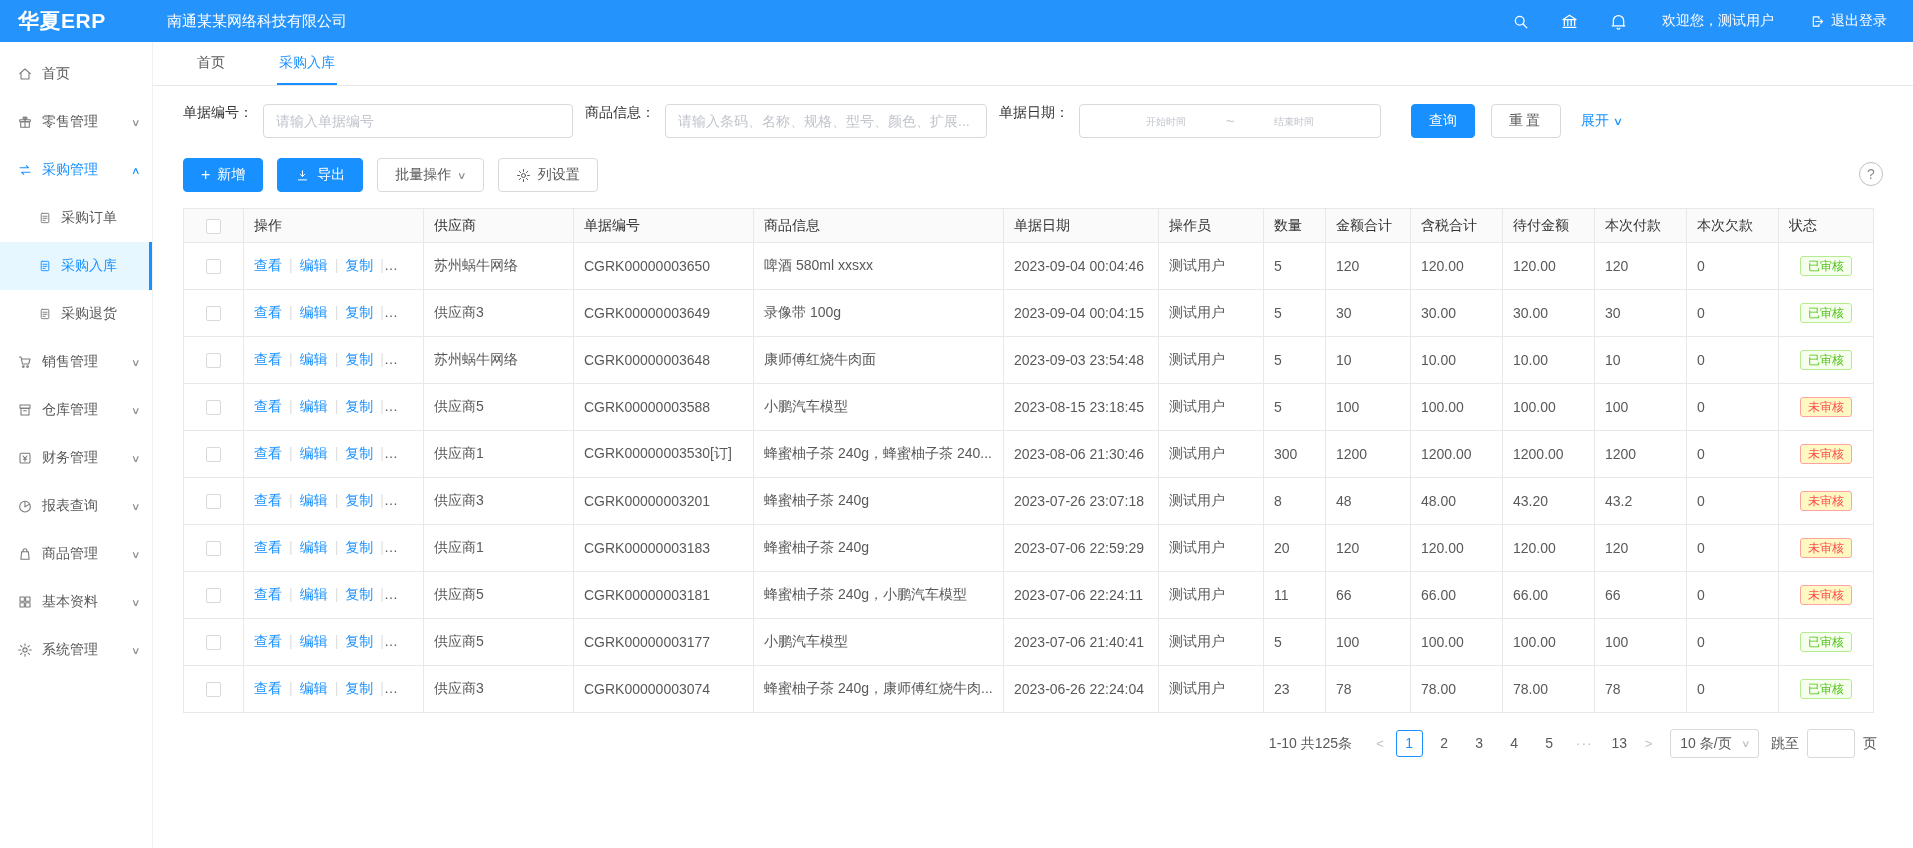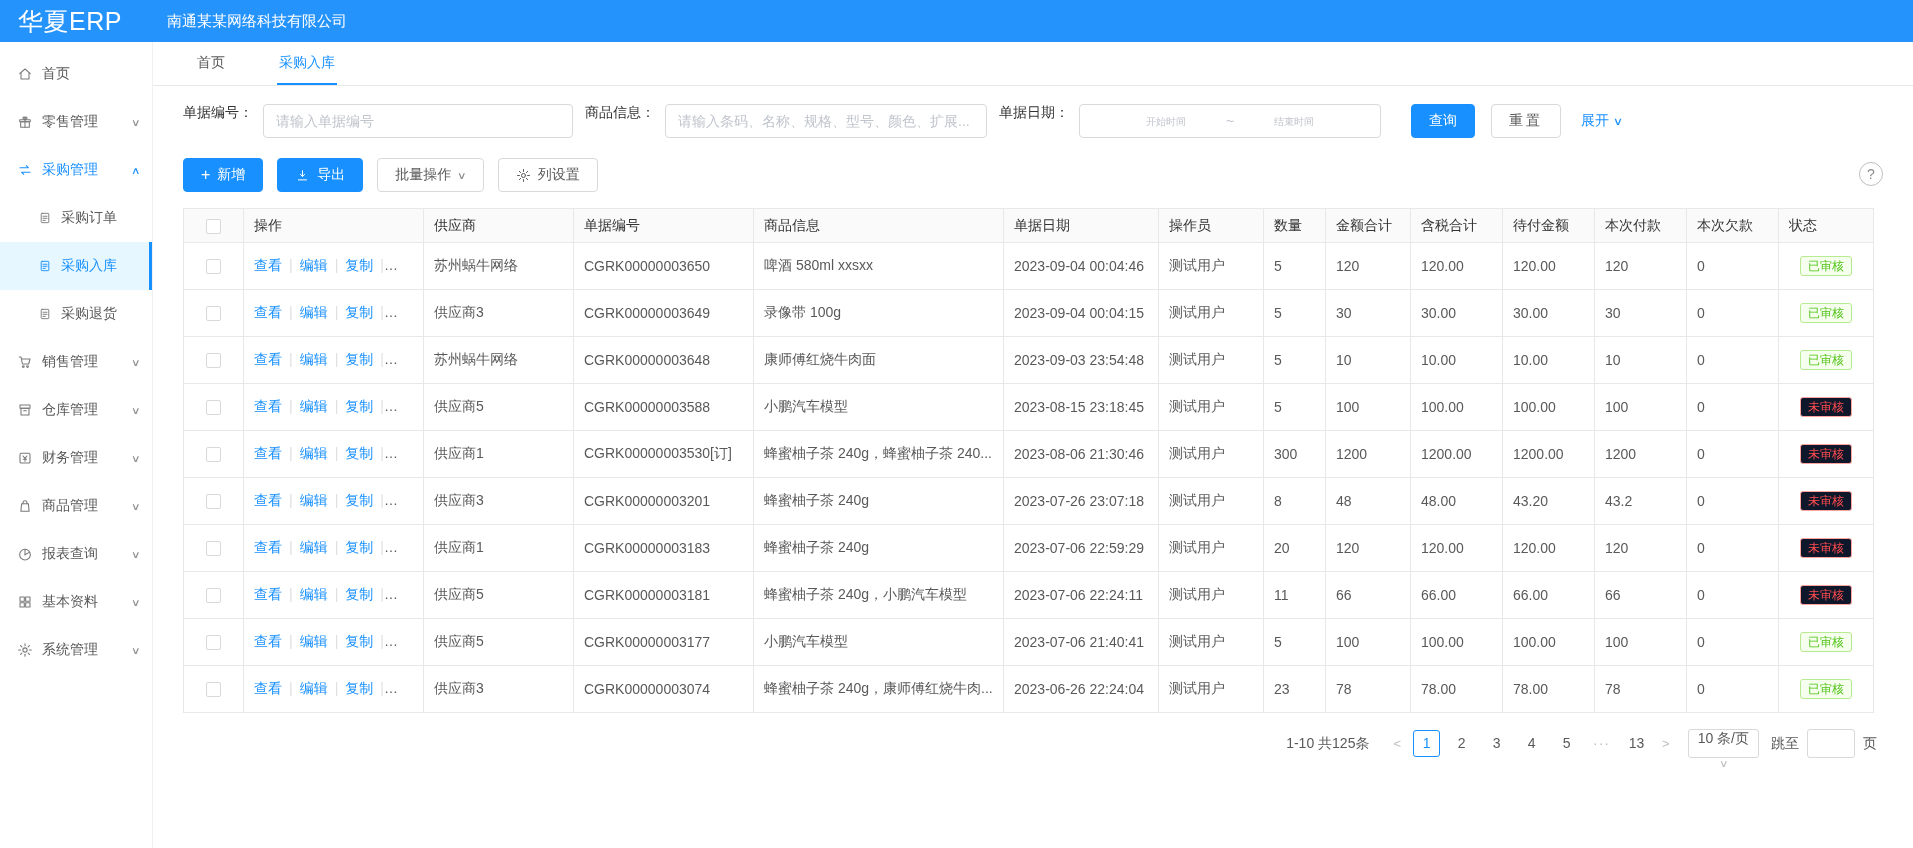--- a/index.html
+++ b/index.html
@@ -2,21 +2,21 @@
 <html><head>
 <meta charset="utf-8">
 <style>
   * { margin:0; padding:0; box-sizing:border-box; }
   html,body { width:1913px; height:848px; overflow:hidden; background:#fff;
     font-family:"Liberation Sans","DejaVu Sans",sans-serif; font-size:14px; color:#595959; }
   .app { display:flex; flex-direction:column; height:100%; }
 
   
   .topbar { height:42px; background:#2593fc; color:#fff; display:flex; align-items:center; flex-shrink:0; }
-  .logo { width:153px; padding-left:18px; font-size:25px; font-weight:normal; letter-spacing:.5px; }
+  .logo { width:153px; padding-left:18px; font-size:21px; font-weight:bold; letter-spacing:.5px; }
   .company { font-size:15px; margin-left:14px; }
   .topbar-right { margin-left:auto; display:flex; align-items:center; padding-right:26px; }
   .tb-icon { width:19px; height:19px; color:#fff; margin-left:30px; cursor:pointer; }
   .welcome { margin-left:34px; }
   .logout { margin-left:34px; display:flex; align-items:center; gap:6px; cursor:pointer; }
   .logout svg { width:17px; height:17px; }
 
   
   .bodyrow { display:flex; flex:1; min-height:0; }
   .sidebar { width:153px; background:#fff; border-right:1px solid #f0f0f0; padding-top:8px; flex-shrink:0; }
@@ -78,34 +78,34 @@
     text-align:left; font-weight:normal; white-space:nowrap; overflow:hidden; text-overflow:ellipsis; }
   th { height:34px; background:#fafafa; color:#333; border-top:1px solid #e8e8e8; }
   td { height:47px; color:#595959; }
   th:first-child, td:first-child { border-left:1px solid #e8e8e8; text-align:center; }
   td.col-status, th.col-status-h { text-align:center; }
   input[type="checkbox"] { width:15px; height:15px; accent-color:#fff; border:1px solid #d9d9d9; appearance:none;
     border-radius:2px; background:#fff; cursor:pointer; vertical-align:middle; }
   .a-link { color:#1890ff; cursor:pointer; }
   .a-sep { color:#e0e0e0; margin:0 7px; }
   .badge { display:inline-block; font-size:12px; line-height:18px; padding:0 7px; border-radius:3px;
-    border:1px solid #ffa39e; background:#0f172a; color:#ff4d4f; }
+    border:1px solid #ffa39e; background:#fef9c3; color:#ff4d4f; }
   .badge.ok { border-color:#b7eb8f; background:#f6ffed; color:#52c41a; }
 
   
   .pagination { display:flex; justify-content:flex-end; align-items:center; margin-top:16px; padding-right:14px; color:#595959; }
   .pg-summary { margin-right:16px; }
   .pg-arrow { color:#bfbfbf; padding:0 8px; cursor:pointer; font-size:13px; }
   .pg-pages { display:inline-flex; align-items:center; }
   .pg-page { min-width:27px; height:27px; line-height:25px; text-align:center; margin:0 4px; cursor:pointer;
     border:1px solid transparent; border-radius:3px; }
   .pg-page.current { border-color:#1890ff; color:#1890ff; }
   .pg-page.ellipsis { color:#bfbfbf; cursor:default; letter-spacing:1px; }
   .pg-size { border:1px solid #d9d9d9; border-radius:3px; height:29px; display:inline-flex; align-items:center;
-    gap:10px; padding:0 9px; margin-left:10px; cursor:pointer;flex-direction:column; }
+    gap:10px; padding:0 9px; margin-left:10px; cursor:pointer; }
   .pg-jump { display:inline-flex; align-items:center; gap:8px; margin-left:12px; }
   .pg-jump-input { width:48px; height:29px; border:1px solid #d9d9d9; border-radius:3px; outline:none; padding:0 6px; font-family:inherit; }
 
   
   symbol * { fill:none; stroke:currentColor; stroke-width:1.6; stroke-linecap:round; stroke-linejoin:round; }
 </style>
 </head>
 <body>
 
 <svg width="0" height="0" style="position:absolute" aria-hidden="true">
@@ -200,20 +200,38 @@
       <path d="M8.5 10 l3.5 3.5 L15.5 10"></path>
       <path d="M5.5 19 h13"></path>
     </symbol>
 </svg>
 
 <div class="app">
 
   <div class="topbar">
     <div class="logo">华夏ERP</div>
     <div class="company">南通某某网络科技有限公司</div>
+    <div class="topbar-right">
+      <svg class="tb-icon">
+          <use href="#i-search"></use>
+        </svg>
+      <svg class="tb-icon">
+          <use href="#i-bank"></use>
+        </svg>
+      <svg class="tb-icon">
+          <use href="#i-bell"></use>
+        </svg>
+      <span class="welcome">欢迎您，测试用户</span>
+      <span class="logout">
+        <svg>
+            <use href="#i-logout"></use>
+          </svg>
+        <span>退出登录</span>
+      </span>
+    </div>
   </div>
 
   <div class="bodyrow">
 
     <ul class="sidebar s-menu">
 
         <li class="s-item">
           <svg class="s-icon">
             <use href="#i-home"></use>
           </svg>
@@ -280,31 +298,31 @@
         <li class="s-item">
           <svg class="s-icon">
             <use href="#i-finance"></use>
           </svg>
           <span>财务管理</span>
           <span class="s-caret show"></span>
         </li>
 
         <li class="s-item">
           <svg class="s-icon">
+            <use href="#i-report"></use>
+          </svg>
+          <span>报表查询</span>
+          <span class="s-caret show"></span>
+        </li>
+
+        <li class="s-item">
+          <svg class="s-icon">
             <use href="#i-goods"></use>
           </svg>
           <span>商品管理</span>
-          <span class="s-caret show"></span>
-        </li>
-
-        <li class="s-item">
-          <svg class="s-icon">
-            <use href="#i-report"></use>
-          </svg>
-          <span>报表查询</span>
           <span class="s-caret show"></span>
         </li>
 
         <li class="s-item">
           <svg class="s-icon">
             <use href="#i-basic"></use>
           </svg>
           <span>基本资料</span>
           <span class="s-caret show"></span>
         </li>

